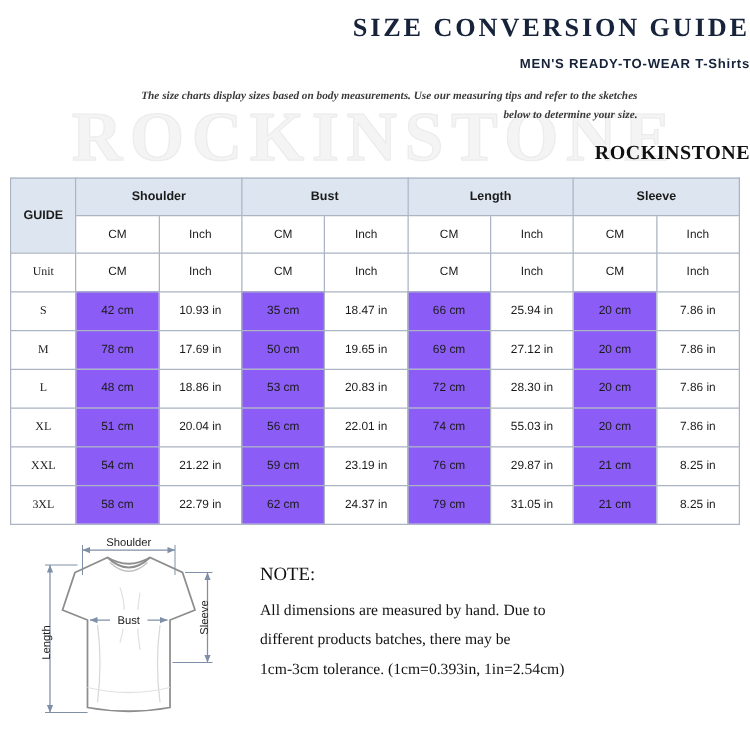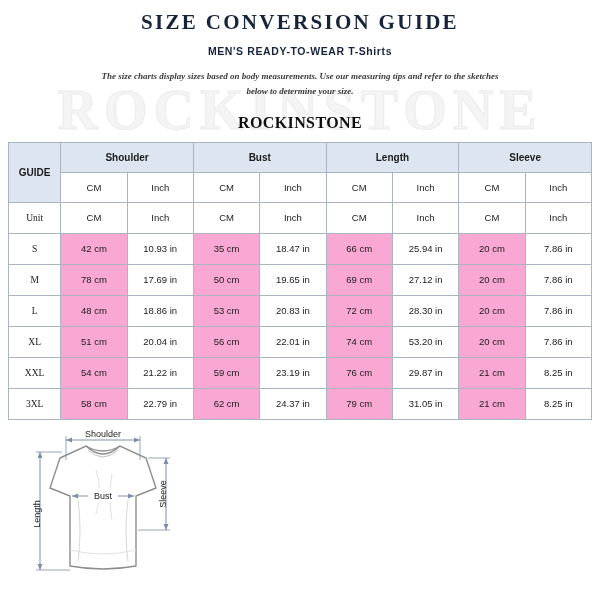--- a/index.html
+++ b/index.html
@@ -38,21 +38,21 @@
     white-space: nowrap;
     pointer-events: none;
     z-index: 0;
   }
 
   
   .header {
     position: relative;
     z-index: 2;
     padding-top: 10px;
-    text-align: center;
+    text-align: right;
   }
   .title {
     font-family: "Liberation Serif", serif;
     font-size: 21px;
     font-weight: 700;
     letter-spacing: 2.3px;
     color: #16233a;
     margin: 0 0 10px 0;
   }
   .subtitle {
@@ -111,21 +111,21 @@
   table.size-table thead tr.units th {
     background: #ffffff;
     font-weight: normal;
     font-size: 9.5px;
   }
   .col-size { width: 52px; }
   .col-cm   { width: 66px; }
   .col-in   { width: 66px; }
 
   td.size-cell { font-weight: 400; font-family: Liberation Serif, serif; }
-  td.shade { background: #f9a8d4; }
+  td.shade { background: #8b5cf6; }
 
   
   .bottom {
     position: relative;
     z-index: 2;
     display: flex;
     align-items: flex-start;
     padding: 10px 8px 0 8px;
   }
   .sketch {
@@ -248,21 +248,21 @@
           <td>7.86 in</td>
         </tr>
 
         <tr>
           <td class="size-cell">XL</td>
           <td class="shade">51 cm</td>
           <td>20.04 in</td>
           <td class="shade">56 cm</td>
           <td>22.01 in</td>
           <td class="shade">74 cm</td>
-          <td>53.20 in</td>
+          <td>55.03 in</td>
           <td class="shade">20 cm</td>
           <td>7.86 in</td>
         </tr>
 
         <tr>
           <td class="size-cell">XXL</td>
           <td class="shade">54 cm</td>
           <td>21.22 in</td>
           <td class="shade">59 cm</td>
           <td>23.19 in</td>
@@ -325,15 +325,21 @@
 
         <line x1="158" y1="28" x2="158" y2="100" stroke="#7f8fa6" stroke-width="1"></line>
         <polygon points="158,28 155.5,34 160.5,34" fill="#7f8fa6"></polygon>
         <polygon points="158,100 155.5,94 160.5,94" fill="#7f8fa6"></polygon>
         <line x1="140" y1="28" x2="162" y2="28" stroke="#7f8fa6" stroke-width="0.8"></line>
         <line x1="130" y1="100" x2="162" y2="100" stroke="#7f8fa6" stroke-width="0.8"></line>
         <text x="158" y="64" font-family="Liberation Sans, sans-serif" font-size="9" fill="#1b1b1b" text-anchor="middle" transform="rotate(-90 158 64)">Sleeve</text>
       </svg>
     </div>
 
+    <div class="note">
+      <div class="note-title">NOTE:</div>
+      <div class="note-line">All dimensions are measured by hand. Due to</div>
+      <div class="note-line">different products batches, there may be</div>
+      <div class="note-line">1cm-3cm tolerance. (1cm=0.393in, 1in=2.54cm)</div>
+    </div>
 
   </div>
 </div>
 
 </body></html>

